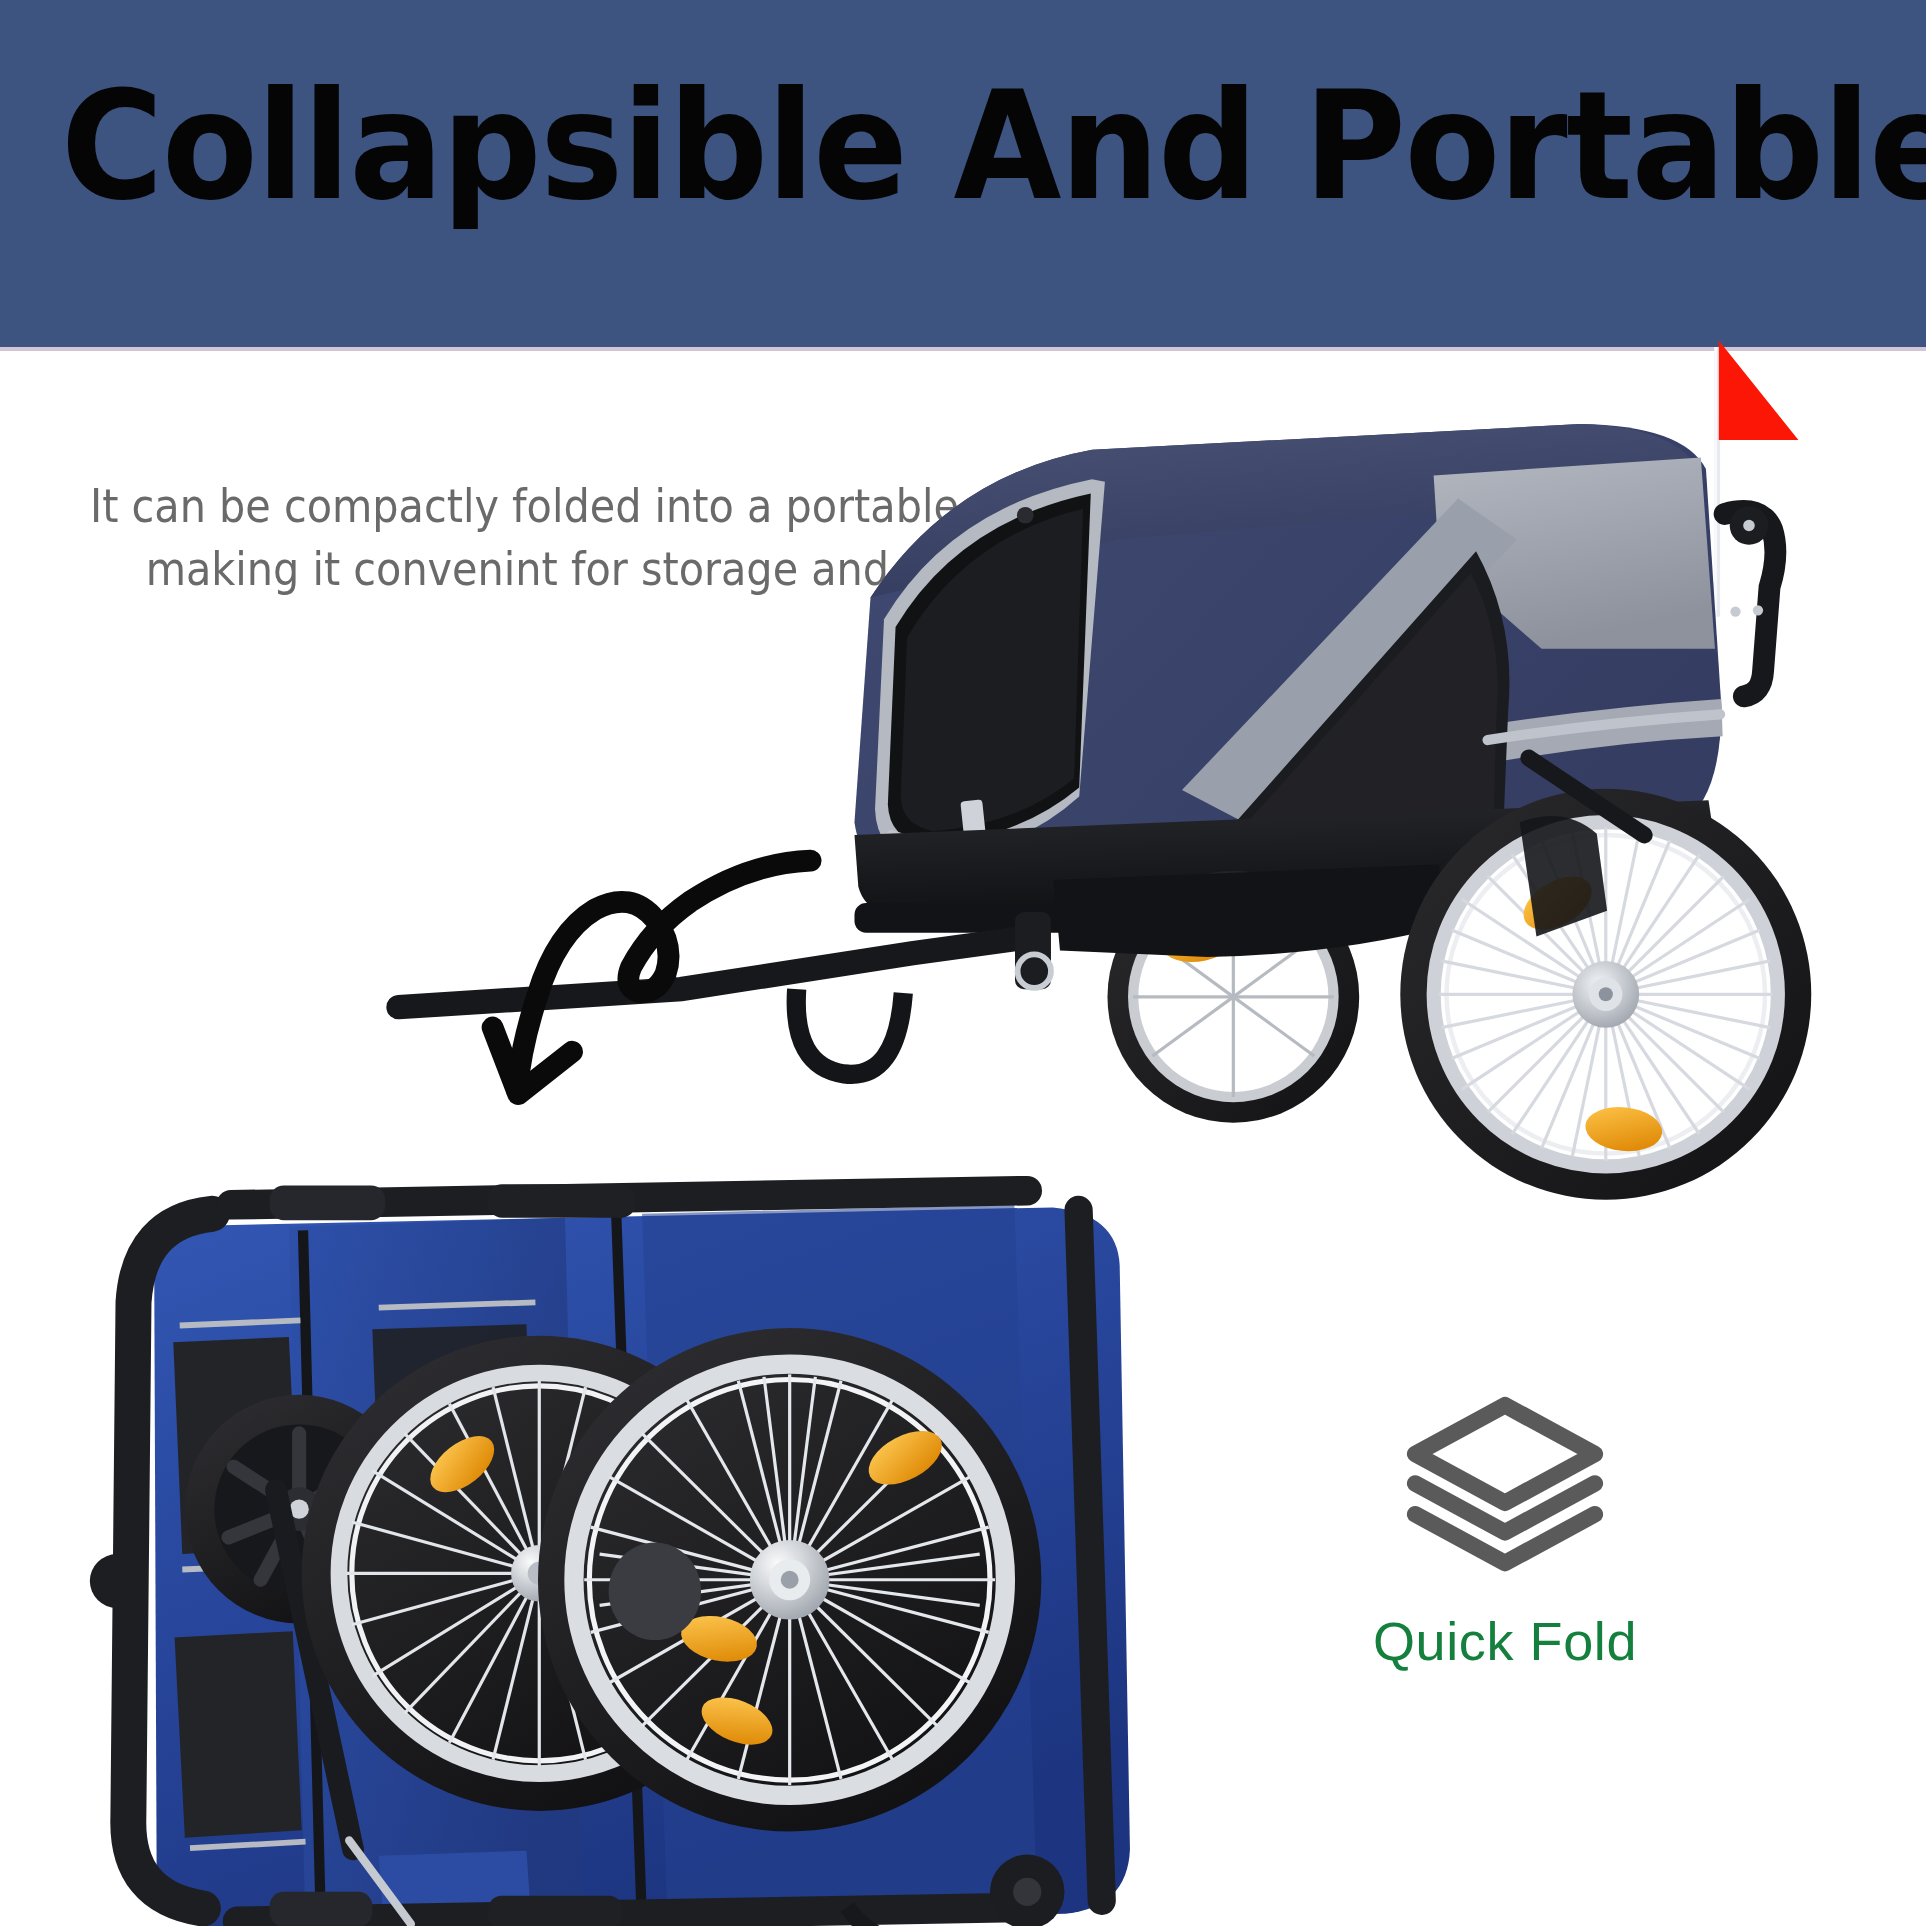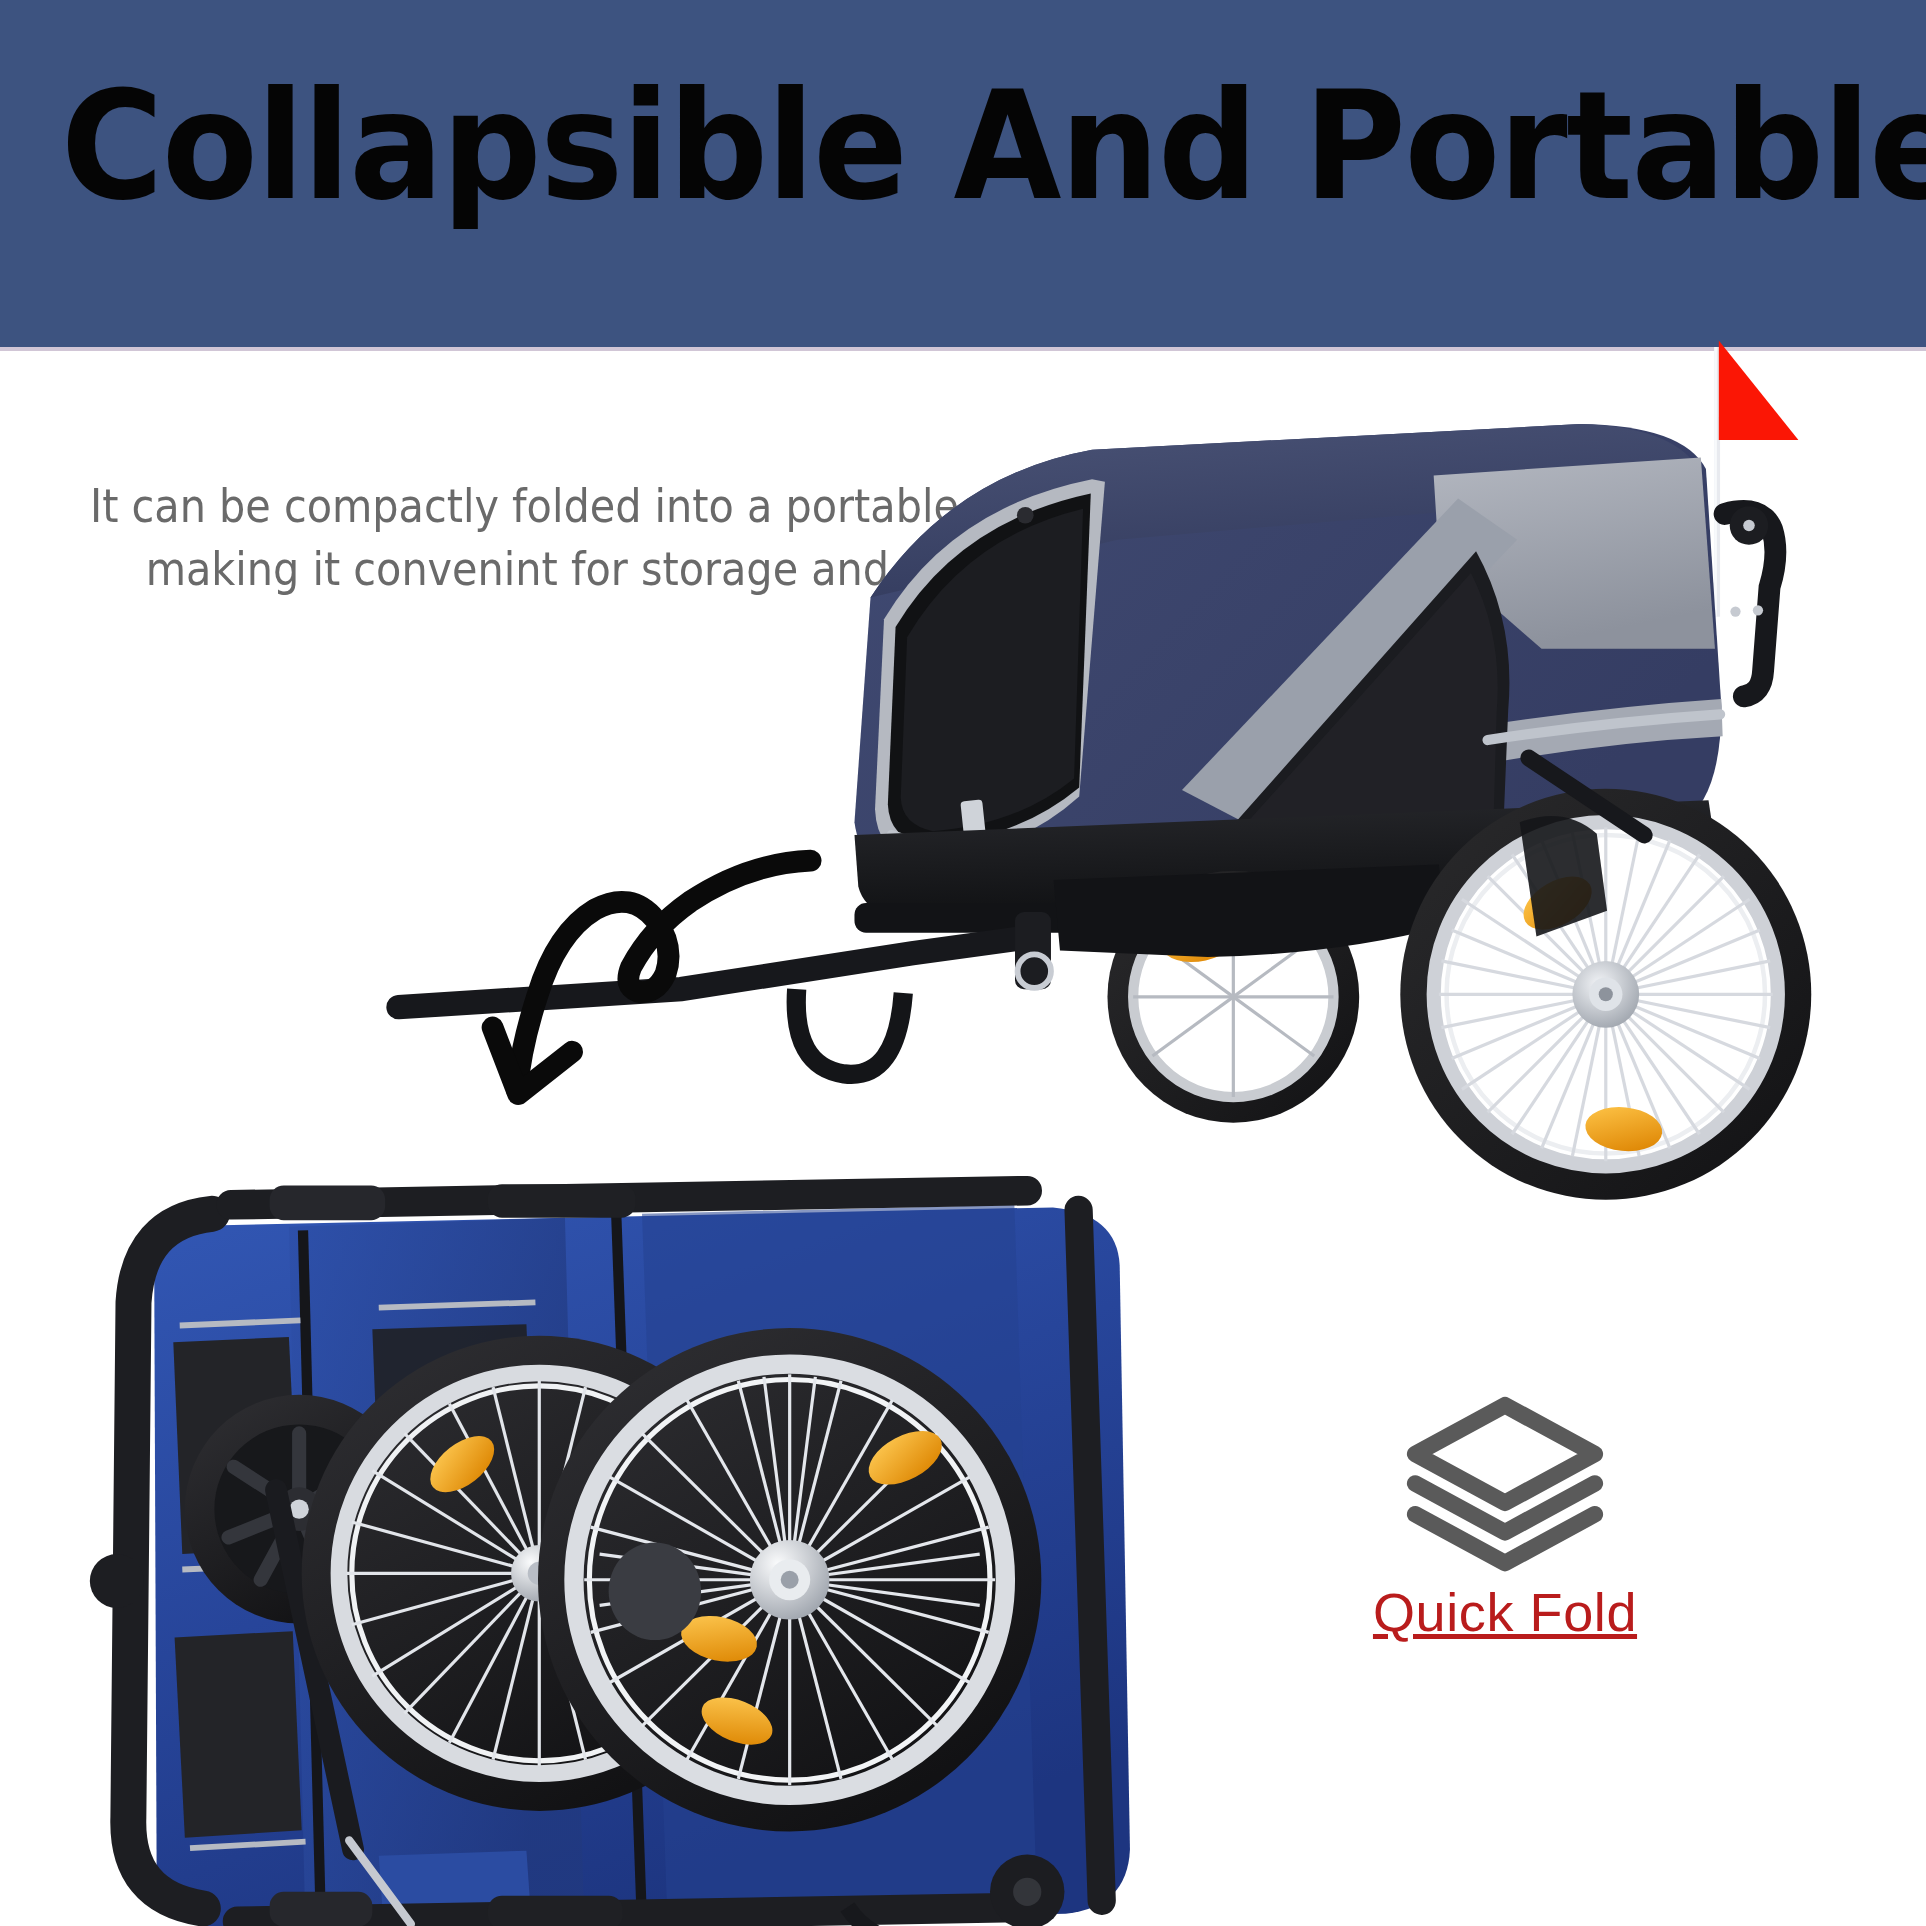--- a/index.html
+++ b/index.html
@@ -20,22 +20,22 @@
   
   .subtitle{position:absolute;left:90px;top:475px;width:1104px;color:#6a6a6a;
             font-family:"Liberation Sans Narrow","DejaVu Sans Condensed","Liberation Sans",sans-serif;
             font-size:46px;line-height:63px;font-weight:400;}
   .sub-l1{display:block;text-align:left;}
   .sub-l2{display:block;text-align:center;padding-right:116px;}
 
   
   .feature{position:absolute;left:1319px;top:1387px;width:372px;text-align:center;}
   .feature-icon{width:218px;height:193px;margin:0 auto;display:block;}
-  .feature-label{margin-top:1px;font-size:54px;color:#b91c1c;font-weight:400;
-                 font-family:"Liberation Sans",sans-serif;letter-spacing:0.6px;text-decoration:underline;}
+  .feature-label{margin-top:30px;font-size:54px;color:#15803d;font-weight:400;
+                 font-family:"Liberation Sans",sans-serif;letter-spacing:0.6px;}
 
   
   .arrow{position:absolute;left:478px;top:835px;width:360px;height:295px;}
 
   
   .scene-top{position:absolute;left:758px;top:347px;width:1169px;height:899px;}
   .scene-bottom{position:absolute;left:77px;top:1188px;width:1130px;height:745px;}
 
   svg{display:block;overflow:visible;}
 </style>

